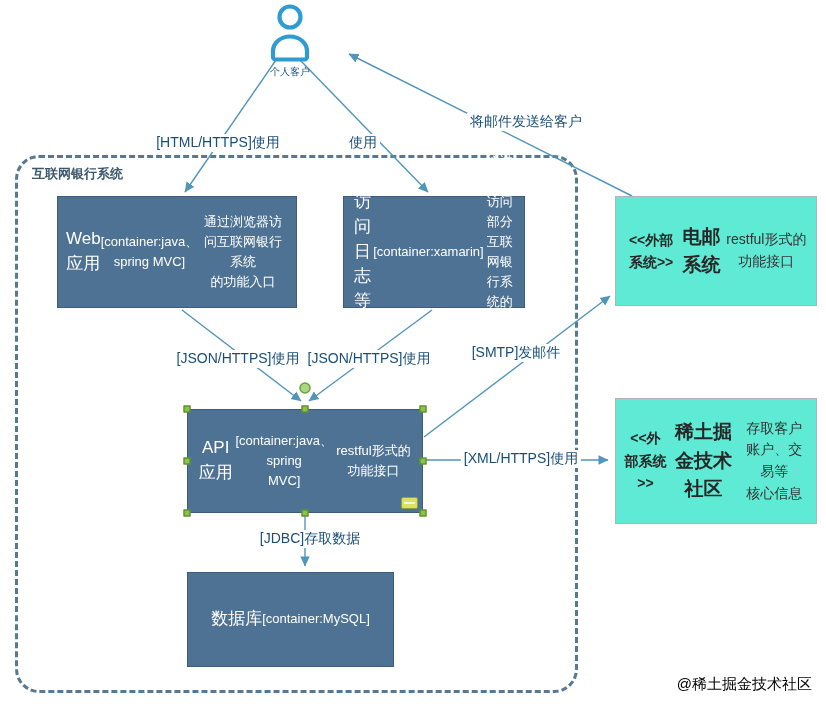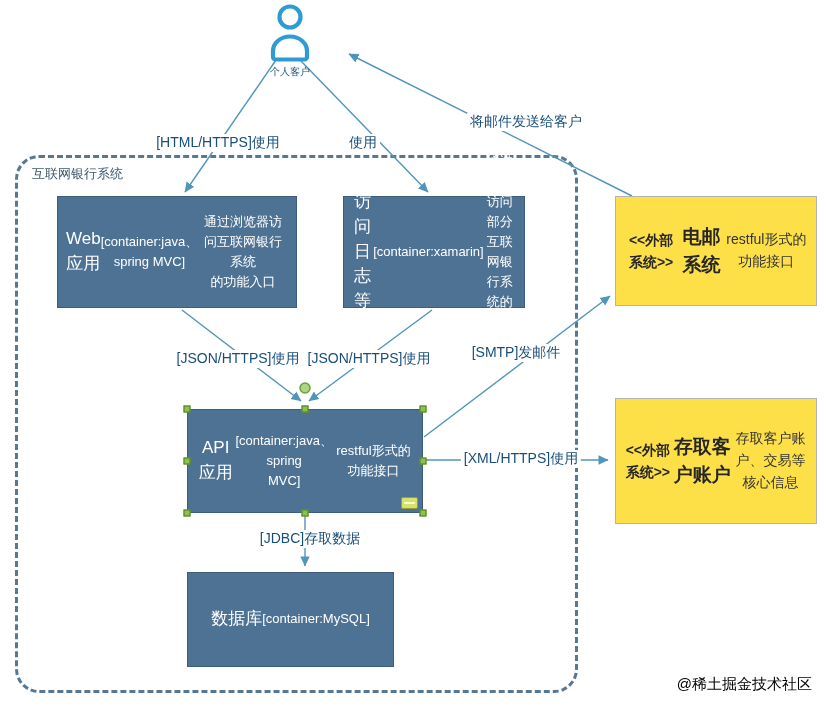--- a/index.html
+++ b/index.html
@@ -1,27 +1,27 @@
 <!DOCTYPE html>
 <html><head>
 <meta charset="utf-8">
 <style>
   html,body{margin:0;padding:0;background:#ffffff;}
   .stage{position:relative;width:826px;height:710px;background:#ffffff;overflow:hidden;
          font-family:"Liberation Sans","DejaVu Sans",sans-serif;}
   .boundary{position:absolute;left:15px;top:155px;width:563px;height:538px;
-            border:3px dashed #567892;border-radius:24px;box-sizing:border-box;z-index:0;}
+            border:3px dashed #567892;border-radius:24px;box-sizing:border-box;z-index:0;font-weight:bold;}
   .boundary-label{position:absolute;left:14px;top:7px;font-size:13px;color:#3d586d;}
   .edges-svg{position:absolute;left:0;top:0;z-index:1;}
   .node{position:absolute;box-sizing:border-box;display:flex;flex-direction:row;
         justify-content:center;align-items:center;text-align:center;z-index:2;padding:6px 8px;}
   .container-node{background:#4e7293;border:1px solid #3e5d7c;color:#ffffff;}
   .container-node .title{font-size:17px;line-height:1.45;}
   .container-node .tech,.container-node .desc{font-size:13px;line-height:1.55;white-space:pre-line;}
-  .external-node{background:#fde047;border:1px solid #b4b4b4;color:#262626;}
+  .external-node{background:#5eead4;border:1px solid #b4b4b4;color:#262626;}
   .external-node .stereo{font-size:14px;font-weight:bold;line-height:1.6;}
   .external-node .title{font-size:19px;font-weight:bold;line-height:1.5;}
   .external-node .desc{font-size:14px;line-height:1.55;white-space:pre-line;color:#333333;}
   .edge-label{position:absolute;transform:translate(-50%,-50%);background:#ffffff;
               padding:0 3px;font-size:14px;color:#184e7a;white-space:nowrap;z-index:3;}
   .actor-label{position:absolute;left:290px;top:65px;transform:translateX(-50%);
                font-size:10px;color:#184e7a;z-index:3;white-space:nowrap;}
   .handle{position:absolute;width:7px;height:7px;background:#8bc34a;border:1px solid #4e7d1e;
           transform:translate(-50%,-50%);z-index:4;box-sizing:border-box;}
   .badge-icon{position:absolute;left:401px;top:497px;width:17px;height:12px;background:#d8e266;
@@ -90,21 +90,21 @@
   </div>
 
   <div class="node external-node" style="left:615px;top:196px;width:202px;height:110px;">
     <div class="stereo">&lt;&lt;外部系统&gt;&gt;</div>
     <div class="title">电邮系统</div>
     <div class="desc">restful形式的功能接口</div>
   </div>
 
   <div class="node external-node" style="left:615px;top:398px;width:202px;height:126px;">
     <div class="stereo">&lt;&lt;外部系统&gt;&gt;</div>
-    <div class="title">存取客户账户</div>
+    <div class="title">稀土掘金技术社区</div>
     <div class="desc">存取客户账户、交易等
 核心信息</div>
   </div>
 
   <div class="edge-label" style="left:218px;top:143px;">[HTML/HTTPS]使用</div>
   <div class="edge-label" style="left:363px;top:143px;">使用</div>
   <div class="edge-label" style="left:526px;top:122px;">将邮件发送给客户</div>
   <div class="edge-label" style="left:238px;top:359px;">[JSON/HTTPS]使用</div>
   <div class="edge-label" style="left:369px;top:359px;">[JSON/HTTPS]使用</div>
   <div class="edge-label" style="left:516px;top:353px;">[SMTP]发邮件</div>

